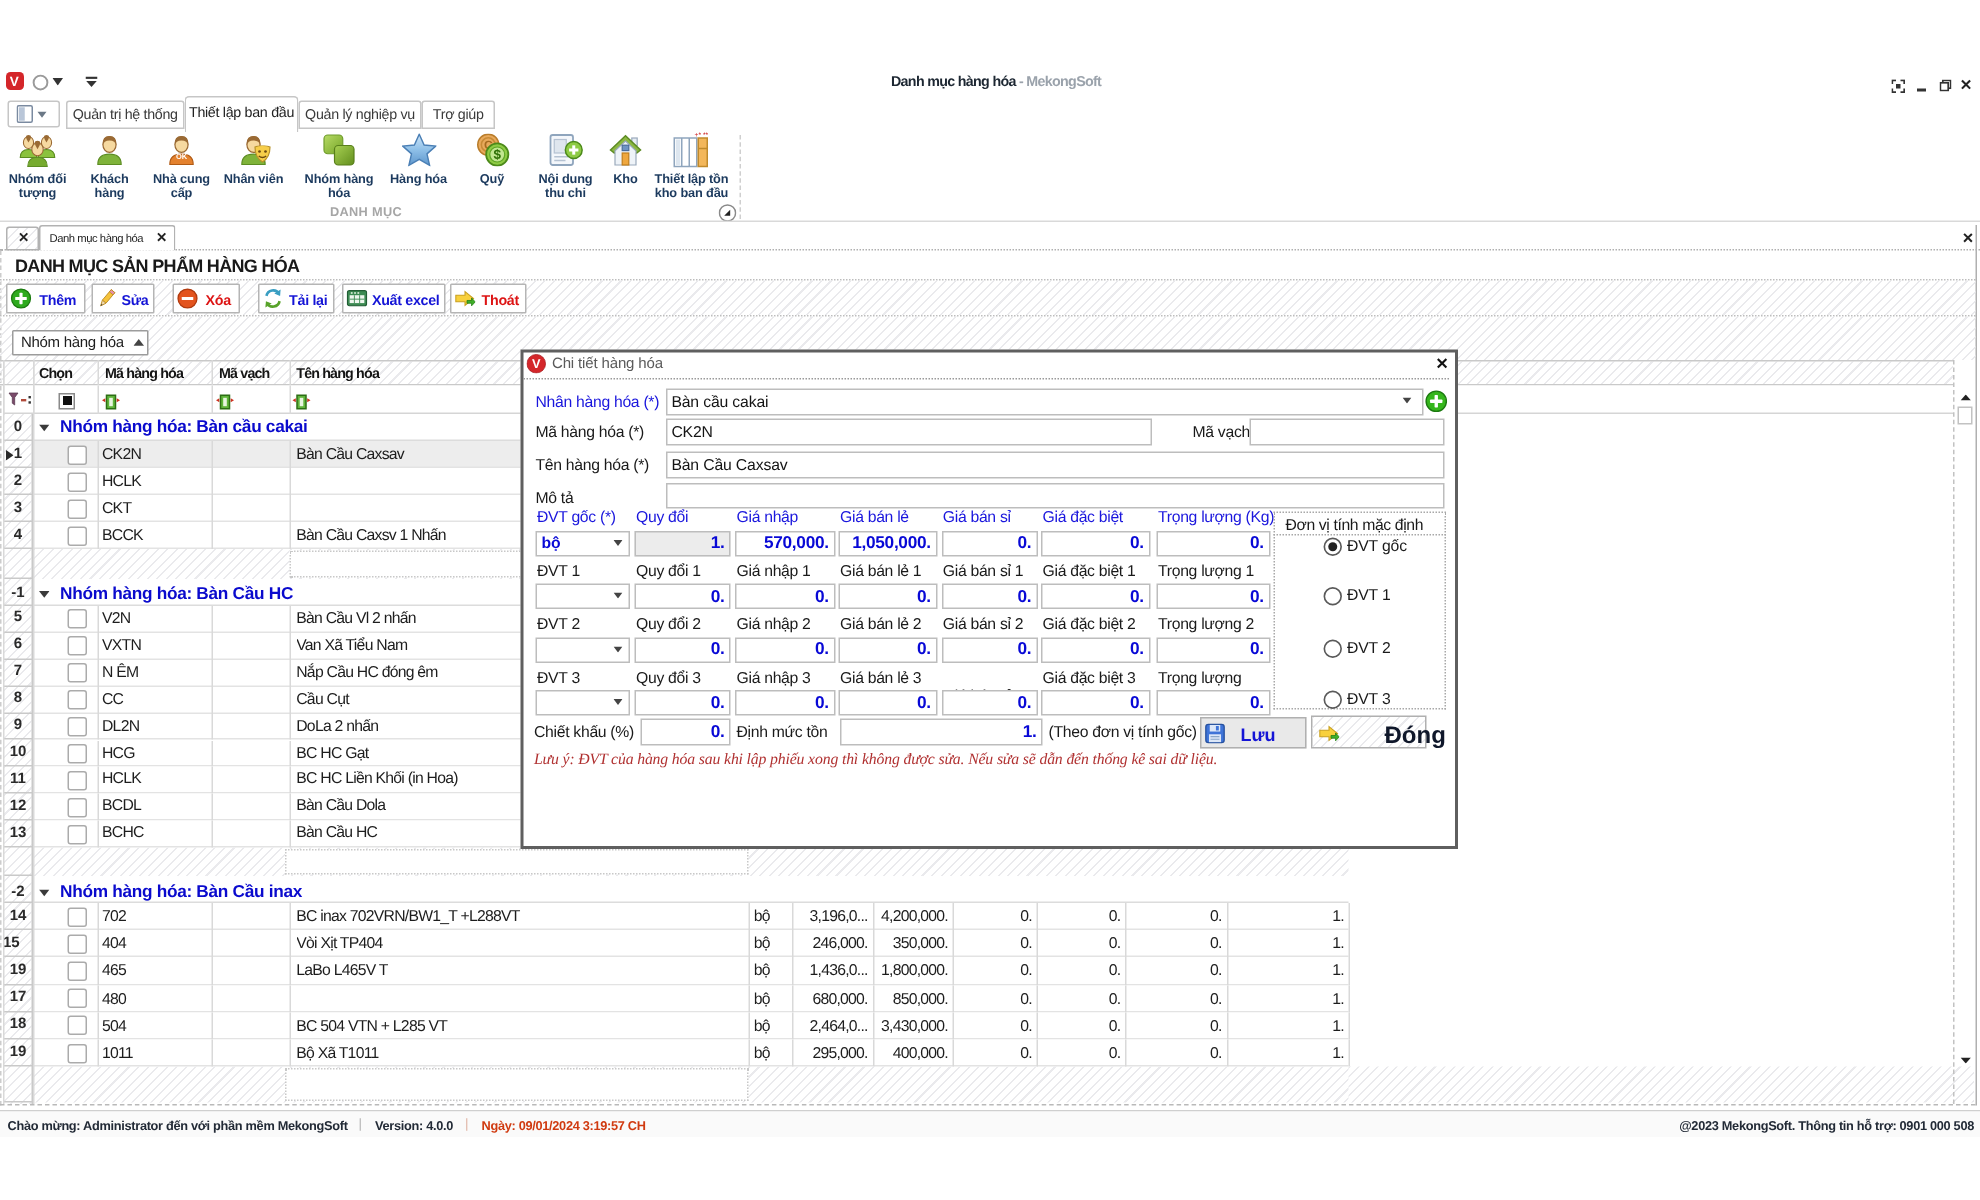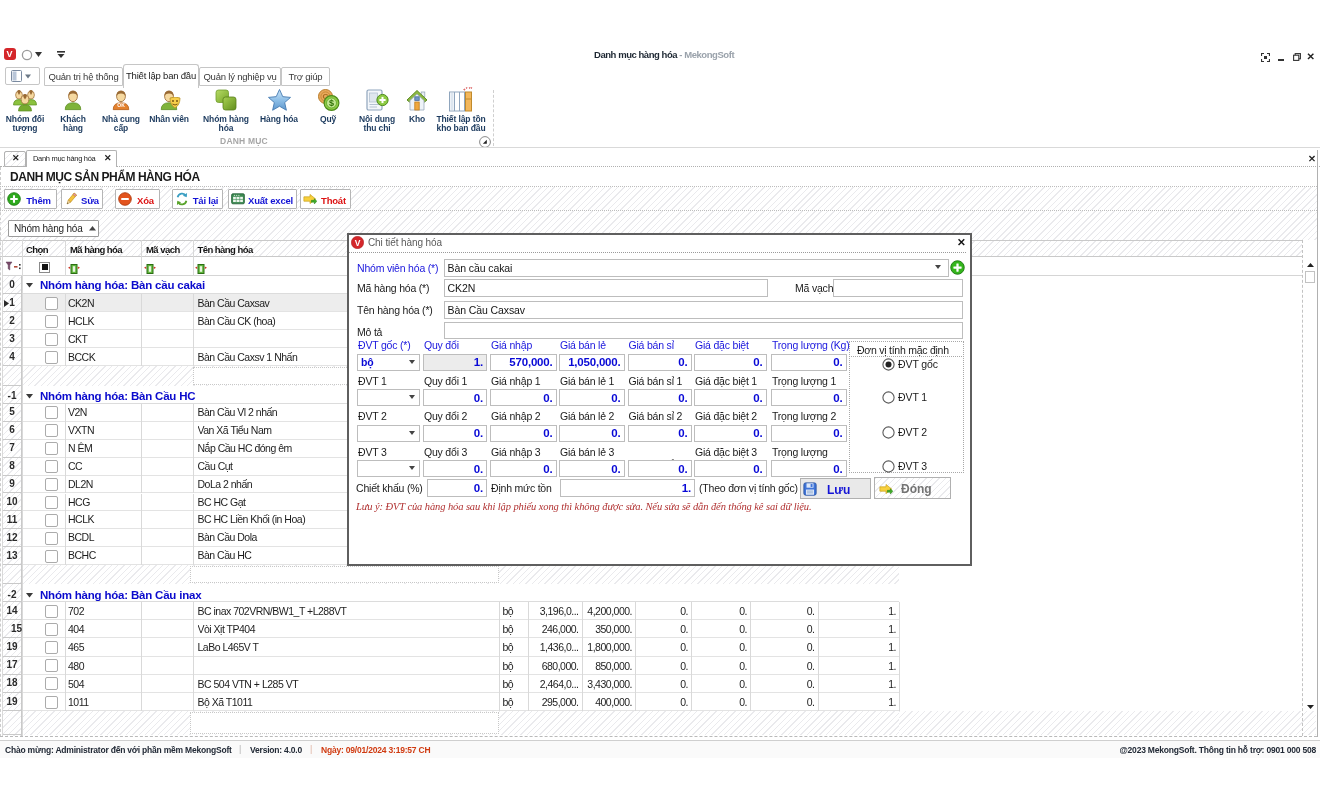--- a/index.html
+++ b/index.html
@@ -295,21 +295,20 @@
     <div class="cell" style="left:197.5px;top:294px;width:295px;height:18px;line-height:18px">Bàn Cầu Caxsav</div>
     <div style="left:22px;top:312px;width:877px;height:18px;background:#fff;border-bottom:1px solid #e3e3e3"></div>
     <div style="left:2px;top:312px;width:20px;height:18px;border-bottom:1px solid #c9c9c9">
       <div style="position:relative;width:100%;text-align:center;top:2.5px" class="ind">2</div>
     </div>
     <div class="vln" style="left:65px;top:312px;width:1px;height:18px;"></div>
     <div class="vln" style="left:141px;top:312px;width:1px;height:18px;"></div>
     <div class="vln" style="left:192.5px;top:312px;width:1px;height:18px;"></div>
     <div class="cb" style="left:45px;top:314.5px;width:13px;height:13px;"></div>
     <div class="cell" style="left:68px;top:312px;width:73px;height:18px;line-height:18px">HCLK</div>
-    <div class="cell" style="left:197.5px;top:312px;width:295px;height:18px;line-height:18px">Bàn Cầu CK (hoa)</div>
     <div style="left:22px;top:330px;width:877px;height:18px;background:#fff;border-bottom:1px solid #e3e3e3"></div>
     <div style="left:2px;top:330px;width:20px;height:18px;border-bottom:1px solid #c9c9c9">
       <div style="position:relative;width:100%;text-align:center;top:2.5px" class="ind">3</div>
     </div>
     <div class="vln" style="left:65px;top:330px;width:1px;height:18px;"></div>
     <div class="vln" style="left:141px;top:330px;width:1px;height:18px;"></div>
     <div class="vln" style="left:192.5px;top:330px;width:1px;height:18px;"></div>
     <div class="cb" style="left:45px;top:332.5px;width:13px;height:13px;"></div>
     <div class="cell" style="left:68px;top:330px;width:73px;height:18px;line-height:18px">CKT</div>
     <div style="left:22px;top:348px;width:877px;height:18px;background:#fff;border-bottom:1px solid #e3e3e3"></div>
@@ -455,21 +454,21 @@
     <div class="cell" style="left:197.5px;top:602.0px;width:295px;height:18.2px;line-height:18.2px">BC inax 702VRN/BW1_T +L288VT</div>
     <div class="cell" style="left:502.5px;top:602.0px;width:25px;height:18.2px;line-height:18.2px">bộ</div>
     <div class="cell num" style="left:531px;top:602.0px;width:47.5px;height:18.2px;line-height:18.2px">3,196,0...</div>
     <div class="cell num" style="left:584.5px;top:602.0px;width:47.5px;height:18.2px;line-height:18.2px">4,200,000.</div>
     <div class="cell num" style="left:638px;top:602.0px;width:50px;height:18.2px;line-height:18.2px">0.</div>
     <div class="cell num" style="left:694px;top:602.0px;width:53px;height:18.2px;line-height:18.2px">0.</div>
     <div class="cell num" style="left:753px;top:602.0px;width:61.5px;height:18.2px;line-height:18.2px">0.</div>
     <div class="cell num" style="left:820.5px;top:602.0px;width:75.5px;height:18.2px;line-height:18.2px">1.</div>
     <div style="left:22px;top:620.2px;width:877px;height:18.2px;background:#fff;border-bottom:1px solid #e3e3e3"></div>
     <div style="left:2px;top:620.2px;width:20px;height:18.2px;border-bottom:1px solid #c9c9c9">
-      <div style="position:relative;width:100%;text-align:right;top:2.5999999999999996px" class="ind">15</div>
+      <div style="position:relative;width:100%;text-align:left;top:2.5999999999999996px" class="ind">15</div>
     </div>
     <div class="vln" style="left:65px;top:620.2px;width:1px;height:18.2px;"></div>
     <div class="vln" style="left:141px;top:620.2px;width:1px;height:18.2px;"></div>
     <div class="vln" style="left:192.5px;top:620.2px;width:1px;height:18.2px;"></div>
     <div class="vln" style="left:498.5px;top:620.2px;width:1px;height:18.2px;"></div>
     <div class="vln" style="left:528px;top:620.2px;width:1px;height:18.2px;"></div>
     <div class="vln" style="left:581.5px;top:620.2px;width:1px;height:18.2px;"></div>
     <div class="vln" style="left:635px;top:620.2px;width:1px;height:18.2px;"></div>
     <div class="vln" style="left:691px;top:620.2px;width:1px;height:18.2px;"></div>
     <div class="vln" style="left:750px;top:620.2px;width:1px;height:18.2px;"></div>
@@ -609,21 +608,21 @@
     <div style="left:1017px;top:745px;width:299px;text-align:right;font-size:8.5px;letter-spacing:-0.2px;font-weight:bold;white-space:nowrap;color:#222a36">@2023 MekongSoft. Thông tin hỗ trợ: 0901 000 508</div>
     <div style="left:347px;top:233px;width:625px;height:333px;background:#fff;border:2px solid #5f5f5f;z-index:10">
       <div id="dlg" style="position:absolute;left:-2px;top:-2px;width:625px;height:333px">
         <svg style="position:absolute;left:4px;top:3px" width="13" height="13" viewBox="0 0 13 13">
           <circle cx="6.5" cy="6.5" r="6.2" fill="#d4262a" stroke="#a51a1e" stroke-width="0.5"></circle>
           <text x="6.5" y="9.6" font-size="8.5" font-weight="bold" fill="#fff" text-anchor="middle" font-family="Liberation Sans,sans-serif">V</text>
         </svg>
         <div style="position:absolute;left:21px;top:4px;font-size:10px;letter-spacing:-0.1px;color:#5a5a5a">Chi tiết hàng hóa</div>
         <div style="position:absolute;left:610px;top:2.5px;font-size:10.5px;font-weight:bold;color:#111">✕</div>
         <div style="position:absolute;left:2px;top:18.5px;width:617px;height:1px;border-top:1px dotted #9a9a9a"></div>
-        <div class="dlblb" style="position:absolute;left:10px;top:28.5px;">Nhóm viên hóa (*)</div>
+        <div class="dlblb" style="position:absolute;left:10px;top:28.5px;">Nhân hàng hóa (*)</div>
         <div class="din" style="position:absolute;left:96.6px;top:26px;width:505px;height:17.5px;">Bàn cầu cakai</div>
         <svg style="position:absolute;left:588px;top:32px" width="6" height="4" viewBox="0 0 6 4">
           <path d="M0 0 L6 0 L3 4 Z" fill="#444"></path>
         </svg>
         <div style="position:absolute;left:603px;top:26.5px;width:15px;height:15px"><svg width="15" height="15" viewBox="0 0 16 16">
             <circle cx="8" cy="8" r="7.2" fill="#35b61c" stroke="#1c7a10" stroke-width="1"></circle>
             <rect x="3.6" y="6.8" width="8.8" height="2.4" rx="0.5" fill="#fff"></rect>
             <rect x="6.8" y="3.6" width="2.4" height="8.8" rx="0.5" fill="#fff"></rect>
           </svg></div>
         <div class="dlbl" style="position:absolute;left:10px;top:48.5px;">Mã hàng hóa (*)</div>
@@ -736,16 +735,16 @@
             <line x1="4.6" y1="10.4" x2="11.4" y2="10.4" stroke="#8aa6c8" stroke-width="0.9"></line>
             <line x1="4.6" y1="12.4" x2="11.4" y2="12.4" stroke="#8aa6c8" stroke-width="0.9"></line>
           </svg></div>
         <div style="position:absolute;left:480px;top:249.5px;font-size:12px;font-weight:bold;color:#1414d6">Lưu</div>
         <div style="position:absolute;left:527px;top:244px;width:76.5px;height:21.5px;border:1px solid #b0b0b0;background:#fff"></div>
         <div class="hatch" style="position:absolute;left:528px;top:245px;width:74.5px;height:19.5px;"></div>
         <div style="position:absolute;left:532px;top:248.5px;width:14px;height:14px"><svg width="14" height="14" viewBox="0 0 16 16">
             <path d="M1 5.5 L8 5.5 L8 2.8 L14.5 8 L8 13.2 L8 10.5 L1 10.5 Z" fill="#f8d03c" stroke="#c9a01e" stroke-width="0.8"></path>
             <path d="M9.5 9.5 L13 9.5 L13 7.6 L15.8 10.6 L13 13.6 L13 11.6 L9.5 11.6 Z" fill="#3fae29" stroke="#237f12" stroke-width="0.6"></path>
           </svg></div>
-        <div style="position:absolute;left:554px;top:248.5px;font-size:12px;font-weight:bold;color:#737373">Đóng</div>
+        <div style="position:absolute;left:576px;top:248.5px;font-size:16px;font-weight:bold;color:#0f172a">Đóng</div>
         <div style="position:absolute;left:9px;top:268px;font-family:Liberation Serif,serif;font-size:10.5px;letter-spacing:-0.1px;font-style:italic;color:#b03030;white-space:nowrap">Lưu ý: ĐVT của hàng hóa sau khi lập phiếu xong thì không được sửa. Nếu sửa sẽ dẫn đến thống kê sai dữ liệu.</div>
       </div>
     </div>
   </div>
 </body></html>

